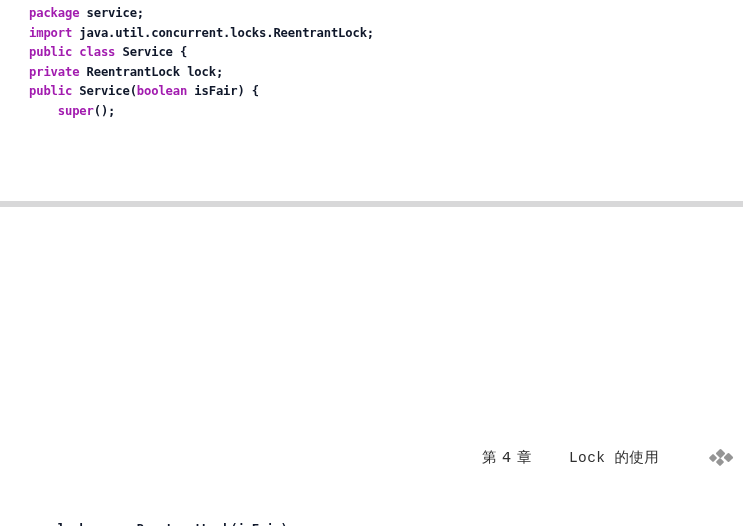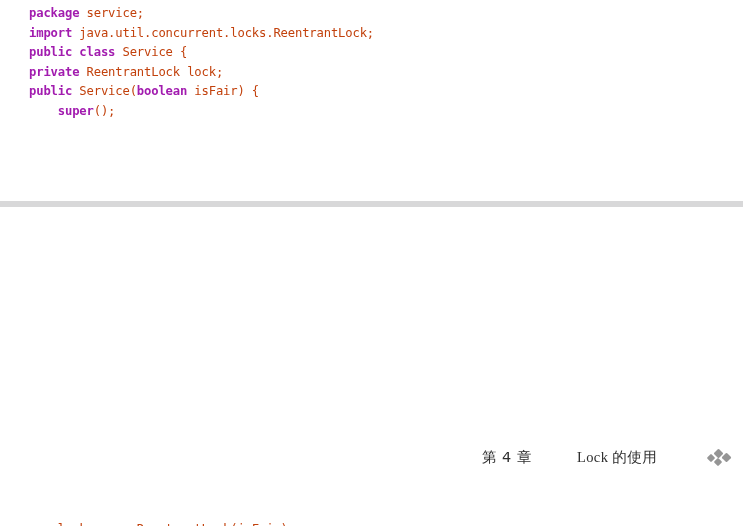--- a/index.html
+++ b/index.html
@@ -47,24 +47,24 @@
     color: #2b2b2b;
     gap: 32px;
   }
   .rh-chapter {
     font-family: "DejaVu Sans", sans-serif;
     font-size: 14.5px;
     letter-spacing: 0.5px;
     color: #2f2f2f;
   }
   .rh-title {
-    font-family: Liberation Serif, serif;
+    font-family: Liberation Mono, monospace;
     font-size: 14.5px;
     letter-spacing: 0.4px;
-    margin-left: 13px;
+    margin-left: 5px;
     color: #2f2f2f;
   }
   .rh-ornament {
     margin-left: 18px;
     margin-right: 18px;
     width: 24px;
     height: 18px;
     position: relative;
     flex: 0 0 auto;
     opacity: 0.62;
@@ -104,21 +104,22 @@
 
   .code-line {
     white-space: pre;
     height: 19.6px;
   }
   .kw {
     font-weight: bold;
     color: #a21caf;
   }
   .pl {
-    color: #c2410c;
+    color: #0f172a;
+    font-weight: bold;
   }
 </style>
 </head>
 <body>
 
 <div class="scan-page" id="page-top">
   <div class="code-block" id="code-top"><div class="code-line"><span class="kw">package</span><span class="pl"> service;</span></div><div class="code-line"><span class="kw">import</span><span class="pl"> java.util.concurrent.locks.ReentrantLock;</span></div><div class="code-line"><span class="kw">public class</span><span class="pl"> Service {</span></div><div class="code-line"><span class="kw">private</span><span class="pl"> ReentrantLock lock;</span></div><div class="code-line"><span class="kw">public</span><span class="pl"> Service(</span><span class="kw">boolean</span><span class="pl"> isFair) {</span></div><div class="code-line"><span class="pl">    </span><span class="kw">super</span><span class="pl">();</span></div></div>
 </div>
 
 <div class="page-separator"></div>

